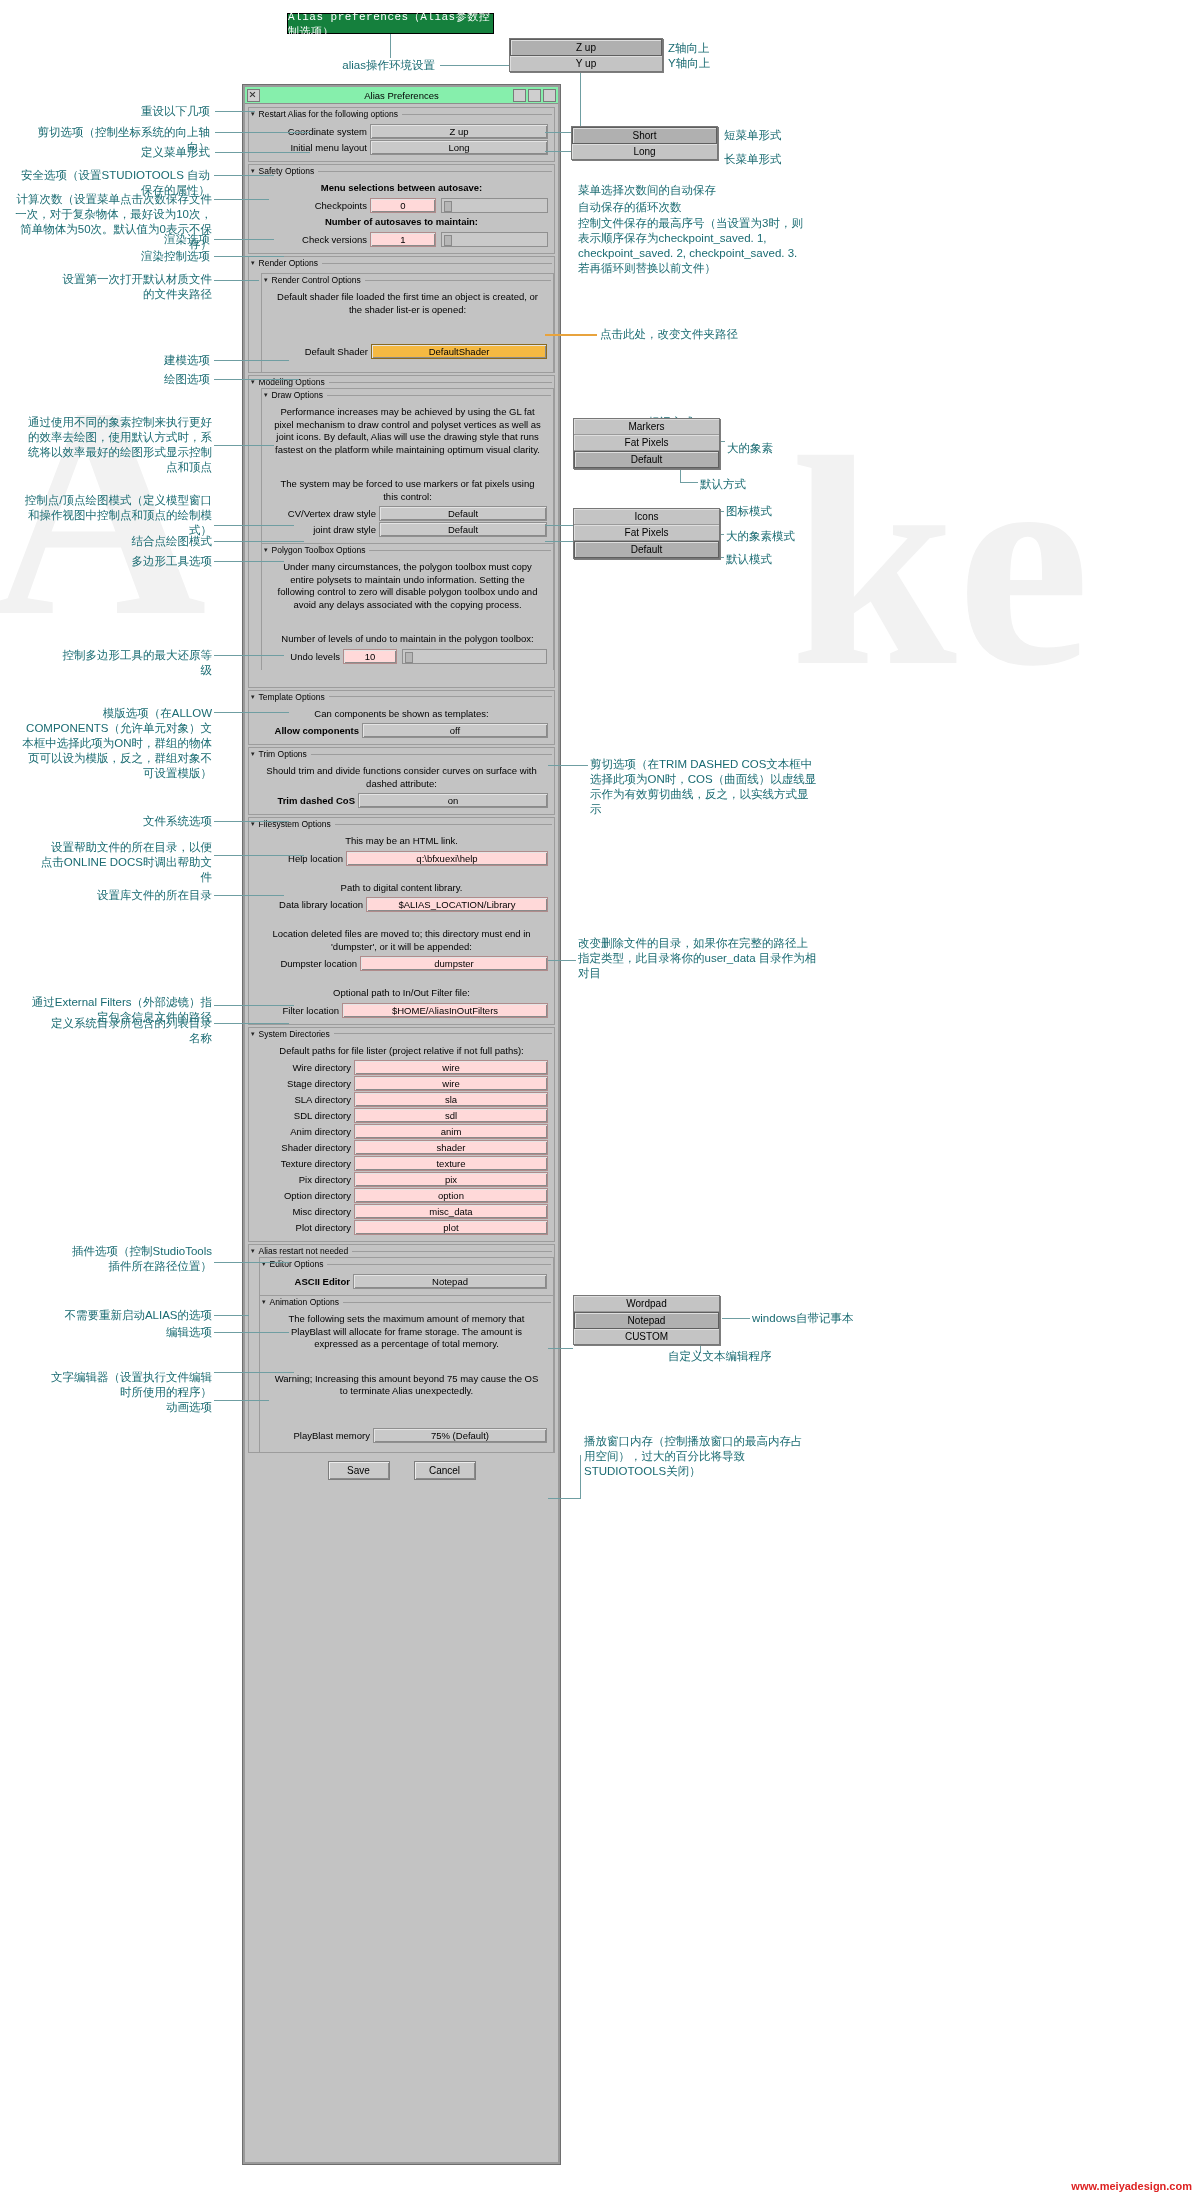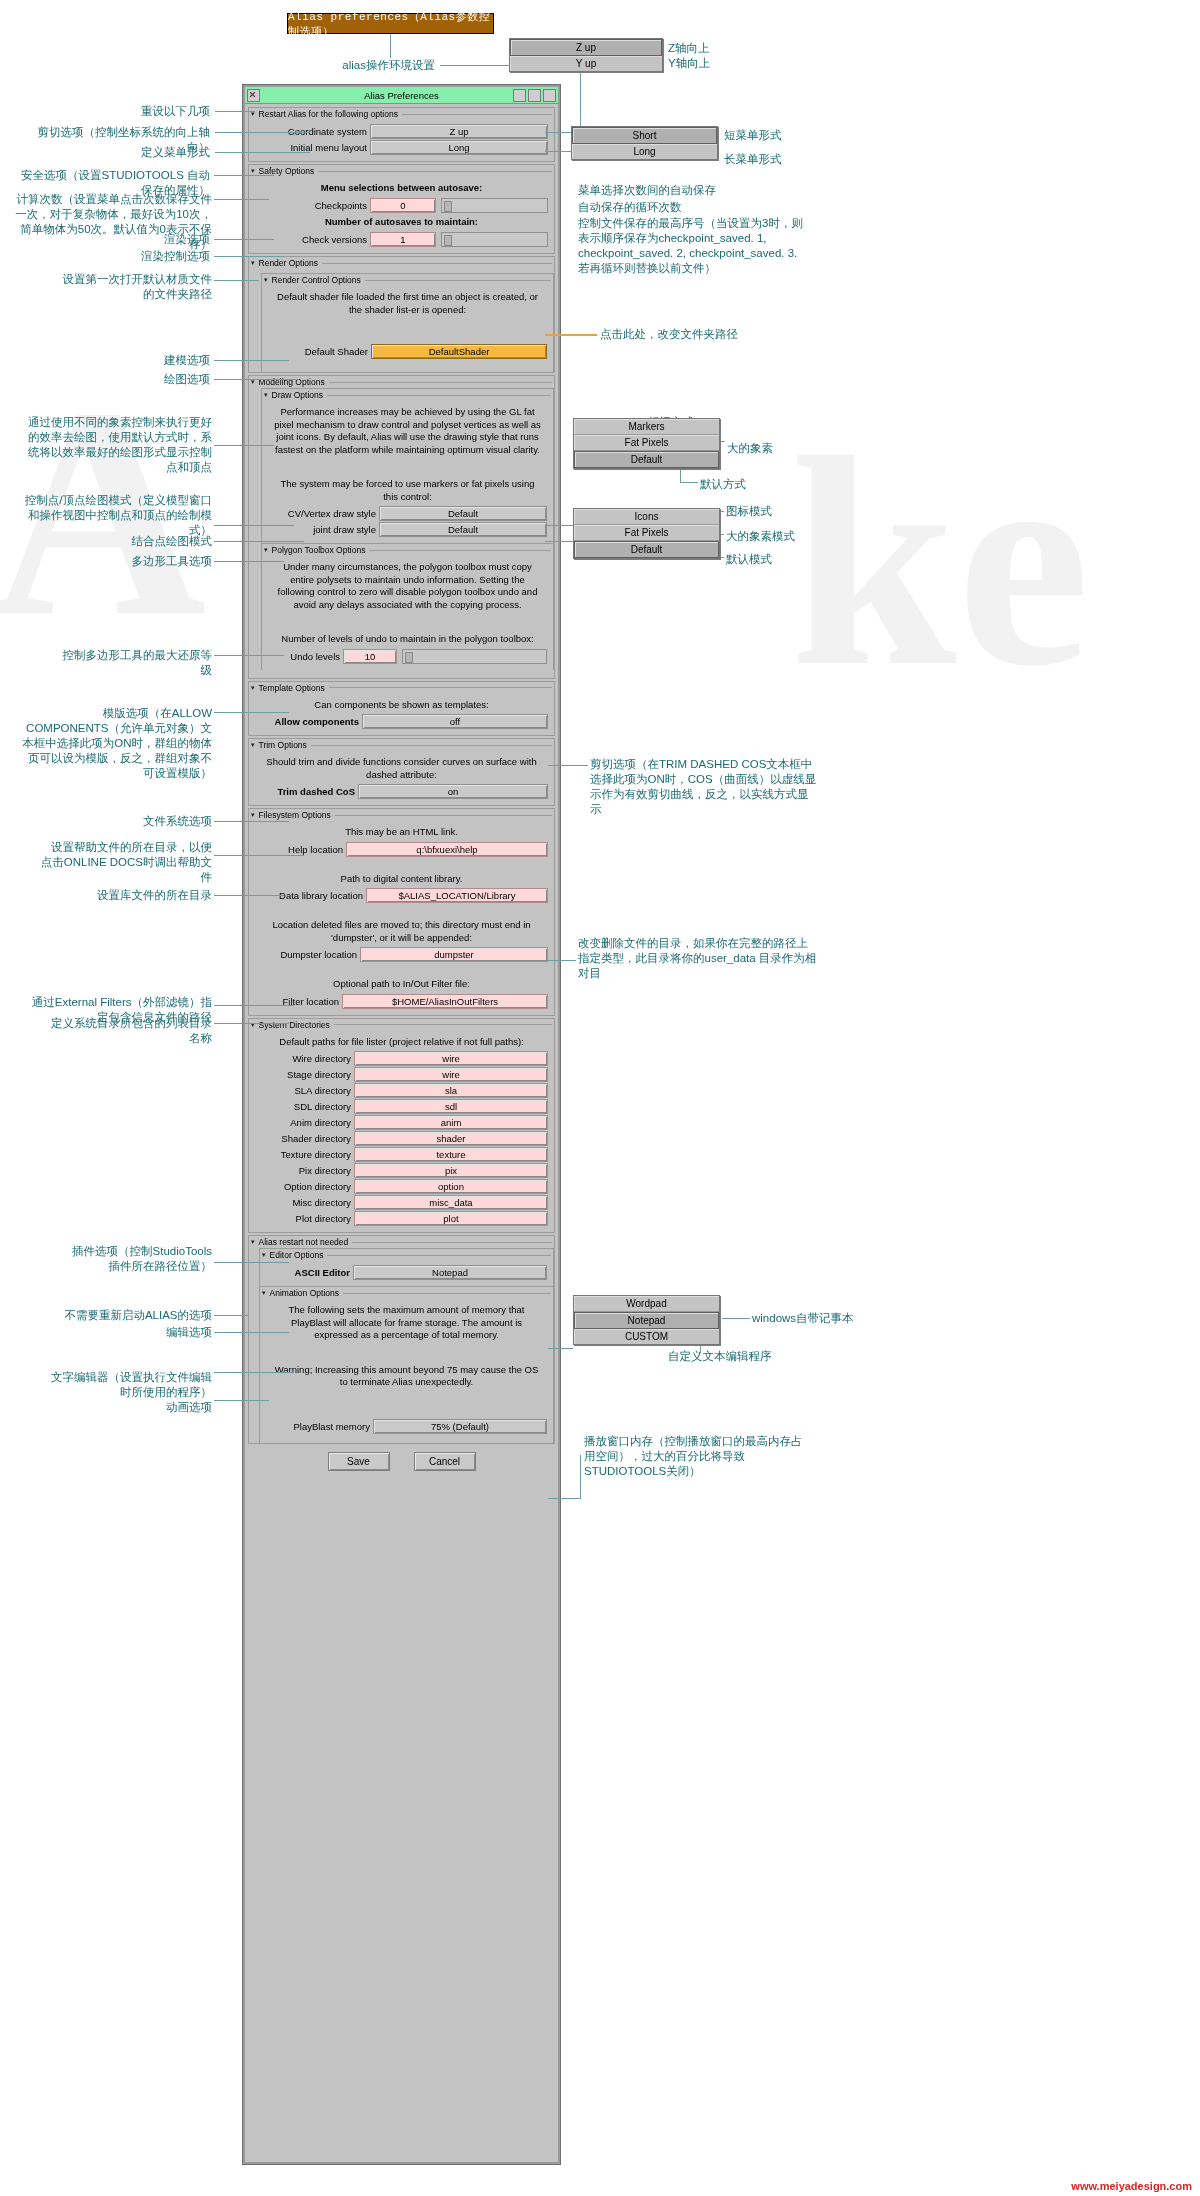--- a/index.html
+++ b/index.html
@@ -13,21 +13,21 @@
   .anno.r{text-align:right;}
   .anno.l{text-align:left;}
 
   
   .ln{position:absolute;background:#6f9ea2;z-index:5;}
   .lnh{height:1px;}
   .lnv{width:1px;}
   .ln-orange{background:#e8a33d;}
 
   
-  .titlepill{position:absolute;left:287px;top:13px;width:205px;height:19px;background:#a16207;border:1px solid #000;color:#fff;font-size:11px;letter-spacing:.5px;display:flex;align-items:center;justify-content:center;z-index:8;font-family:"Liberation Mono",monospace;}
+  .titlepill{position:absolute;left:287px;top:13px;width:205px;height:19px;background:#15803d;border:1px solid #000;color:#fff;font-size:11px;letter-spacing:.5px;display:flex;align-items:center;justify-content:center;z-index:8;font-family:"Liberation Mono",monospace;}
 
   
   .dlg{position:absolute;left:243px;top:85px;width:313px;height:2075px;background:#c3c3c3;border:2px solid #9a9a9a;box-shadow:0 0 0 1px #6e6e6e;z-index:3;}
   .dlg-tb{height:16px;background:#86efac;border-bottom:1px solid #8d8d8d;display:flex;align-items:center;justify-content:space-between;padding:0 2px;}
   .dlg-title{position:absolute;left:50%;transform:translateX(-50%);font-size:9.5px;color:#000;}
   .tb-btn{width:11px;height:11px;border:1px solid #7a7a7a;background:#cfcfcf;position:relative;}
   .tb-x::before,.tb-x::after{content:"";position:absolute;left:1px;top:4px;width:7px;height:1px;background:#333;}
   .tb-x::before{transform:rotate(45deg);} .tb-x::after{transform:rotate(-45deg);}
   .tb-grp{display:flex;gap:2px;}
 
@@ -326,21 +326,21 @@
             <div class="rlbl" style="width:108px;">CV/Vertex draw style</div>
             <div class="fld">Default</div>
           </div>
           <div class="row">
             <div class="rlbl" style="width:108px;">joint draw style</div>
             <div class="fld">Default</div>
           </div>
         </div>
       </div>
 
-      <div class="grp" style="margin:0 0 8px 12px;border-bottom:none;">
+      <div class="grp" style="margin:0 0 17px 12px;border-bottom:none;">
         <div class="grp-hd">
           <span class="tri">▾</span>
           <span class="lbl">Polygon Toolbox Options</span>
           <span class="rule"></span>
         </div>
         <div class="grp-in">
           <div class="centerlbl">Under many circumstances, the polygon toolbox must copy entire polysets to maintain undo information. Setting the following control to zero will disable polygon toolbox undo and avoid any delays associated with the copying process.</div>
           <div class="centerlbl" style="margin-top:18px;">Number of levels of undo to maintain in the polygon toolbox:</div>
           <div class="row">
             <div class="rlbl" style="width:72px;">Undo levels</div>

